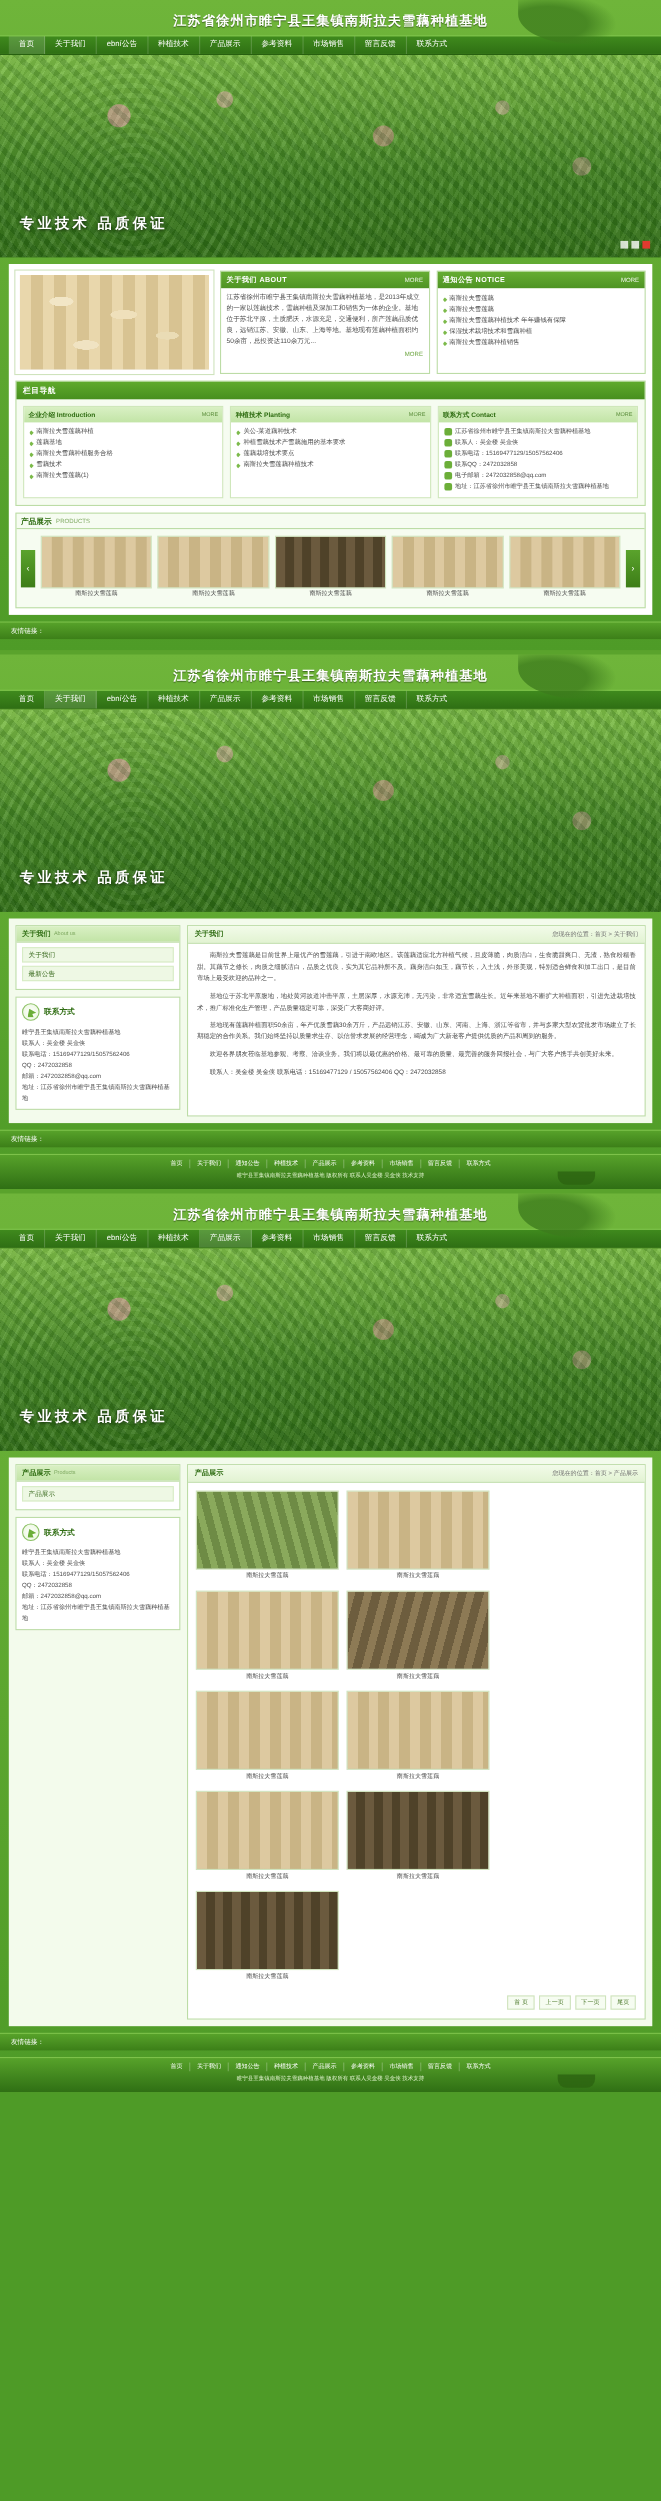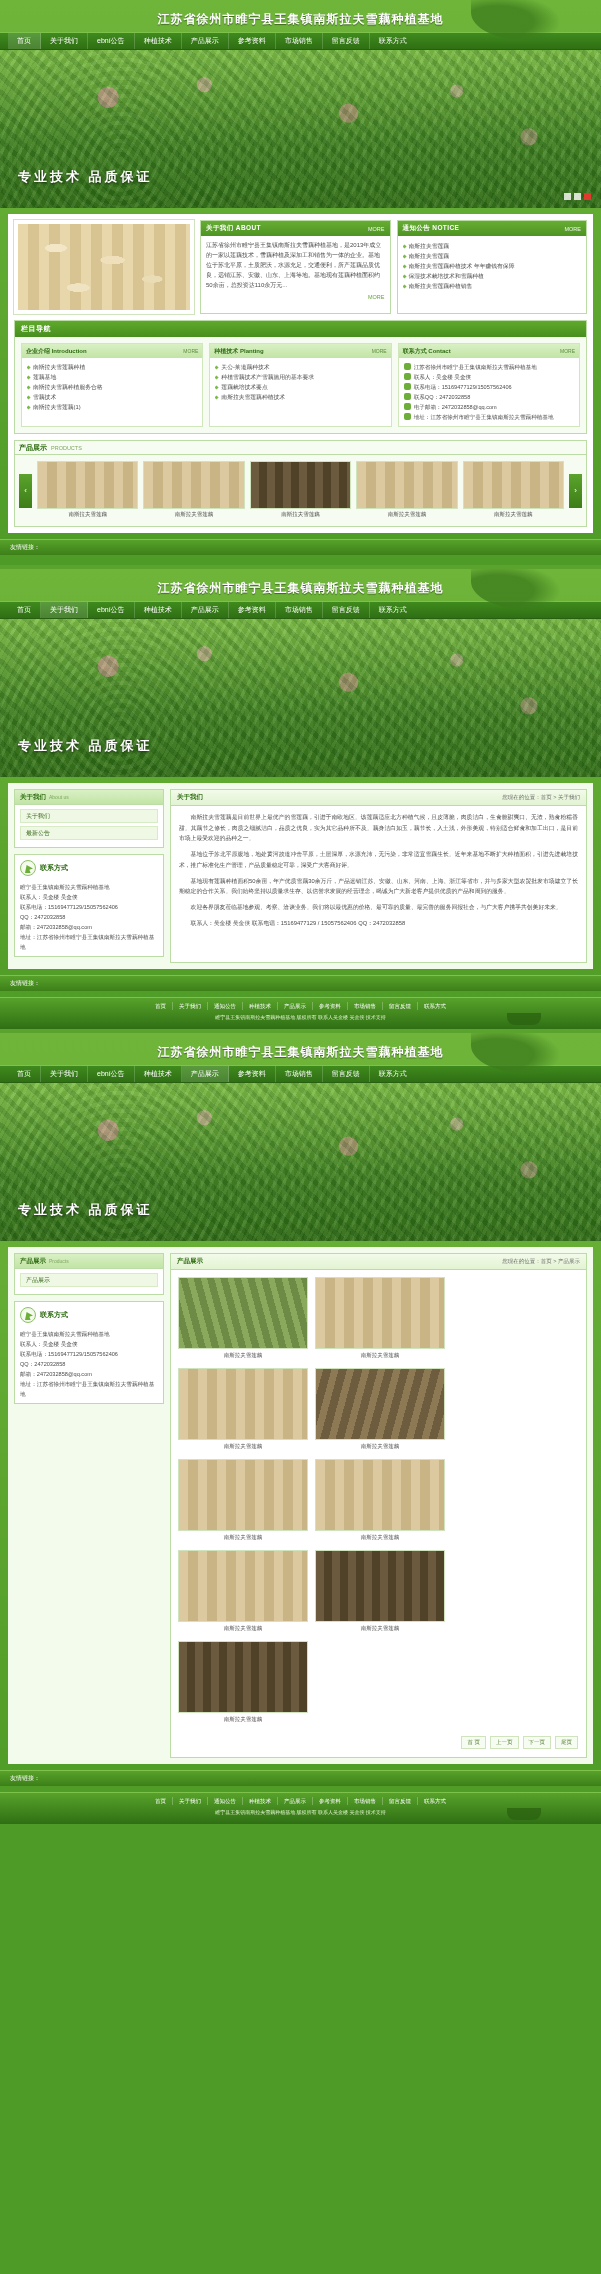--- a/index.html
+++ b/index.html
@@ -63,21 +63,21 @@
     padding: 0 9px;
     line-height: 16px;
     white-space: nowrap;
     border-right: 1px solid rgba(255,255,255,.18);
   }
   .nav a:last-child { border-right: none; }
   .nav a.active { background: rgba(255,255,255,.14); }
 
   
   .banner {
-    height: 158px;
+    height: 184px;
     position: relative;
     overflow: hidden;
     background:
       radial-gradient(circle at 18% 30%, rgba(255,150,190,.55) 0 10px, rgba(255,150,190,0) 11px),
       radial-gradient(circle at 34% 22%, rgba(255,170,200,.5) 0 7px, rgba(255,170,200,0) 8px),
       radial-gradient(circle at 58% 40%, rgba(255,140,180,.45) 0 9px, rgba(255,140,180,0) 10px),
       radial-gradient(circle at 76% 26%, rgba(255,180,205,.45) 0 6px, rgba(255,180,205,0) 7px),
       radial-gradient(circle at 88% 55%, rgba(255,160,195,.4) 0 8px, rgba(255,160,195,0) 9px),
       repeating-radial-gradient(circle at 20% 70%, rgba(255,255,255,.05) 0 4px, rgba(0,0,0,.04) 4px 9px),
       linear-gradient(#7fbf46, #3f7f20 60%, #2e6a14);

